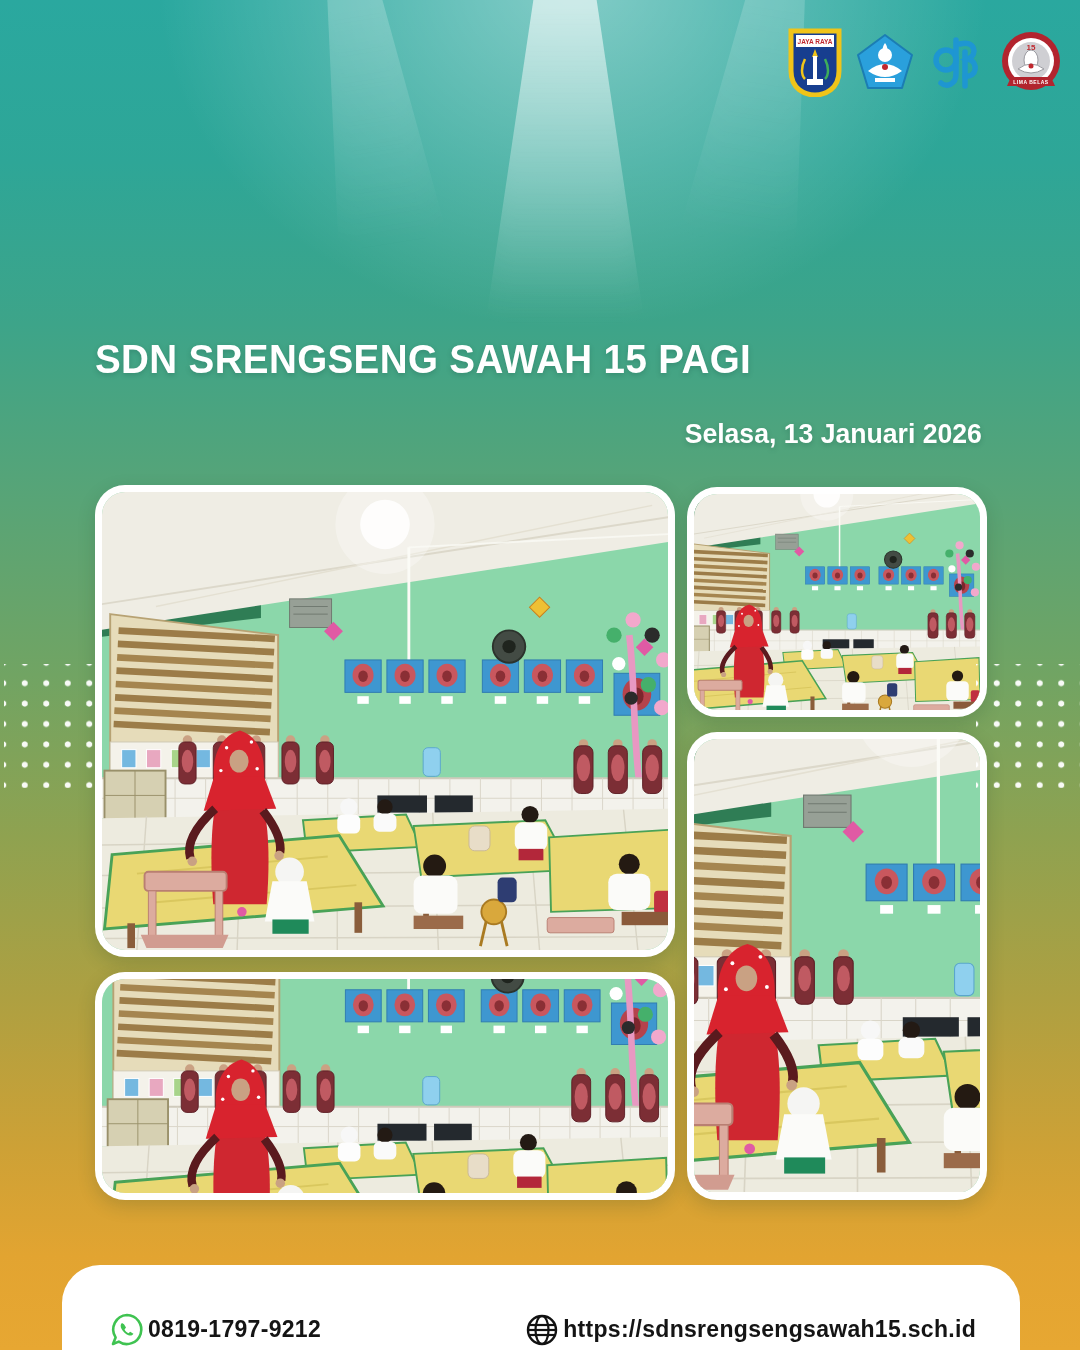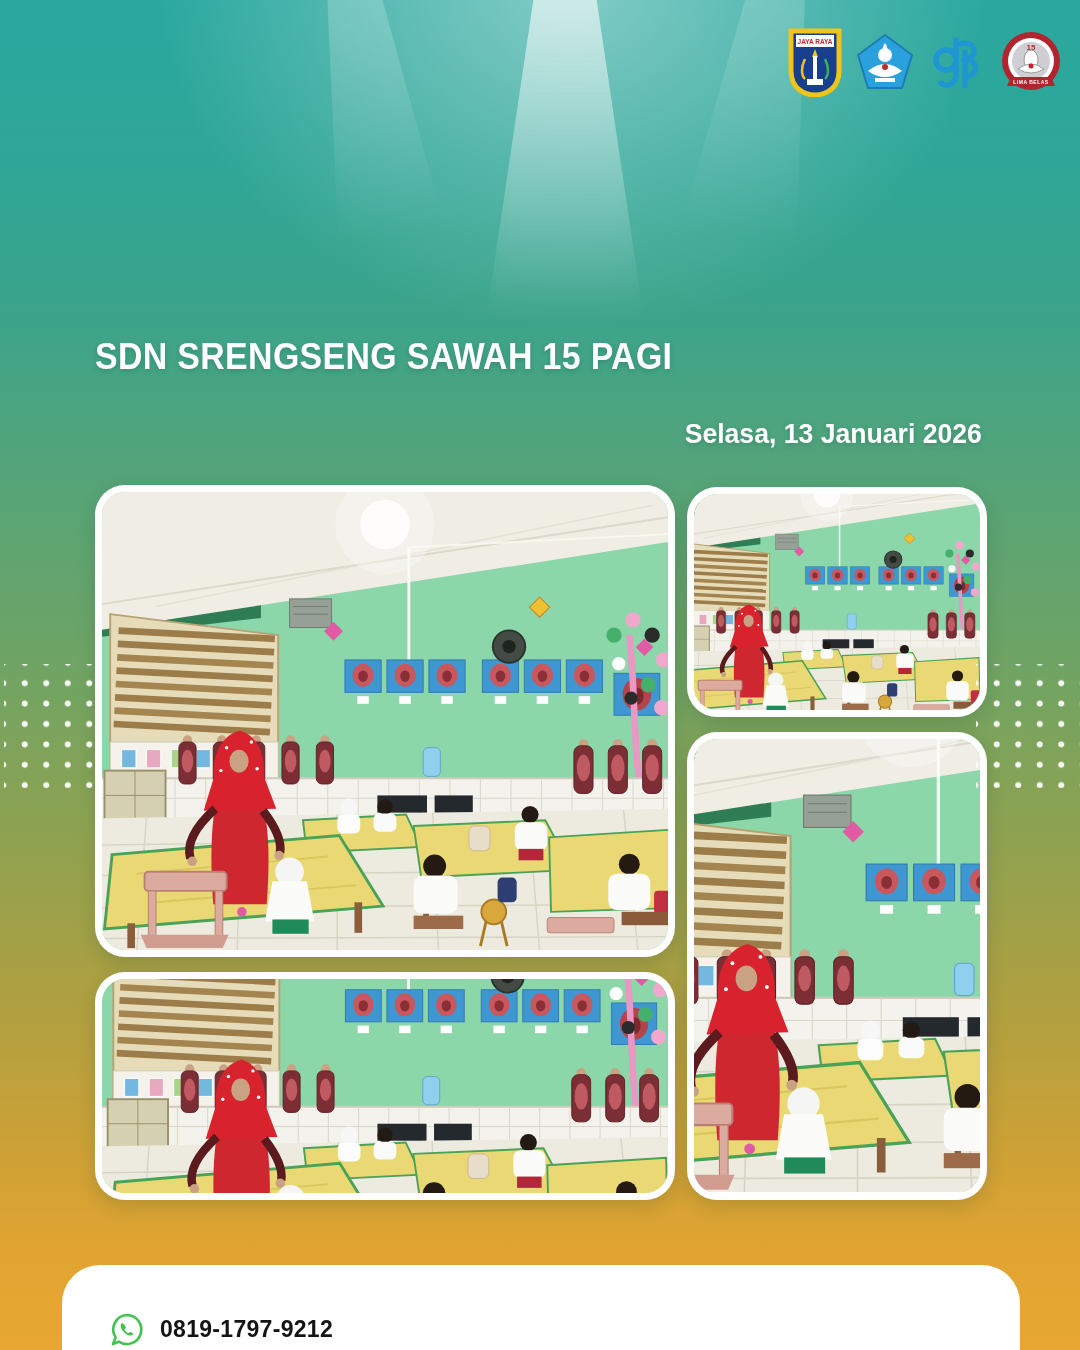--- a/index.html
+++ b/index.html
@@ -28,21 +28,21 @@
   
   .logos{position:absolute;top:27px;right:18px;display:flex;align-items:center;gap:13px;}
   .logos svg{display:block;}
 
   
   .title{position:absolute;left:95px;top:104px;margin:0;color:#fff;
     font-size:57px;font-weight:bold;line-height:67px;letter-spacing:.5px;
     text-shadow:0 3px 8px rgba(20,70,60,.28);}
   .title .line{display:inline-block;transform:scaleX(.94);transform-origin:left center;white-space:nowrap;}
   .subtitle{position:absolute;left:95px;top:336px;margin:0;color:#fff;
-    font-size:36px;font-weight:bold;letter-spacing:.4px;
+    font-size:41px;font-weight:bold;letter-spacing:.4px;
     text-shadow:0 2px 6px rgba(20,70,60,.25);}
   .subtitle .line{display:inline-block;transform:scaleX(.94);transform-origin:left center;white-space:nowrap;}
   .date{position:absolute;right:98px;top:418px;color:#fff;font-size:28px;font-weight:bold;
     text-shadow:0 2px 5px rgba(20,70,60,.25);transform:scaleX(.95);transform-origin:right center;}
 
   
   .photo{position:absolute;background:#fff;border-radius:30px;padding:7px;
     box-shadow:0 6px 18px rgba(30,60,40,.18);}
   .photo svg{display:block;width:100%;height:100%;border-radius:23px;}
   .photo1{left:95px;top:485px;width:566px;height:458px;}
@@ -54,21 +54,21 @@
   .dots{position:absolute;pointer-events:none;
     background-image:radial-gradient(circle, rgba(255,255,255,.95) 2.6px, rgba(255,255,255,0) 3.4px);
     background-size:21.5px 20.4px;background-position:10px 9px;}
   .dots-left{left:4px;top:664px;width:92px;height:124px;}
   .dots-right{left:976px;top:664px;width:104px;height:124px;}
 
   
   .footer{position:absolute;left:62px;right:60px;top:1265px;bottom:0;background:#fff;
     border-radius:38px 38px 0 0;display:flex;align-items:center;justify-content:space-between;
     padding:0 44px;box-sizing:border-box;}
-  .contact{display:flex;align-items:center;gap:12px;margin-top:44px;}
+  .contact{display:flex;align-items:center;margin-top:44px;}
   .contact svg{display:block;}
   .contact .label{font-size:23px;font-weight:bold;color:#141414;letter-spacing:.3px;white-space:nowrap;}
 </style>
 </head>
 <body>
 
 <svg width="0" height="0" style="position:absolute" aria-hidden="true">
   <defs>
     <g id="classroom">
       <rect x="0" y="0" width="600" height="480" fill="#8bd7aa"></rect>
@@ -384,14 +384,24 @@
   <div class="dots dots-right"></div>
 
   <div class="footer">
     <div class="contact">
       <svg width="42" height="42" viewBox="0 0 42 42">
         <path d="M21,6 a14.5,14.5 0 1,1 -8.2,26.6 L7,35 l2.6,-6.6 A14.5,14.5 0 0,1 21,6 Z" fill="none" stroke="#3fc351" stroke-width="2.6" stroke-linejoin="round"></path>
         <path d="M16,14 c-1.6,1.2 -1.8,3.4 -0.4,6 c1.6,3 4,5.2 6.8,6.2 c2.4,0.9 4.2,0.2 5,-1.4 l-3.2,-2 l-1.8,1.4 c-1.6,-0.8 -3,-2.2 -3.9,-3.8 l1.5,-1.8 l-2,-3.4 Z" fill="#3fc351"></path>
       </svg>
       <span class="label">0819-1797-9212</span>
     </div>
+    <div class="contact">
+      <svg width="42" height="42" viewBox="0 0 42 42">
+        <circle cx="21" cy="21" r="14" fill="none" stroke="#111" stroke-width="2.4"></circle>
+        <ellipse cx="21" cy="21" rx="6.5" ry="14" fill="none" stroke="#111" stroke-width="2.2"></ellipse>
+        <line x1="8" y1="16" x2="34" y2="16" stroke="#111" stroke-width="2.2"></line>
+        <line x1="7" y1="21" x2="35" y2="21" stroke="#111" stroke-width="2.2"></line>
+        <line x1="8" y1="26" x2="34" y2="26" stroke="#111" stroke-width="2.2"></line>
+      </svg>
+      <span class="label">https://sdnsrengsengsawah15.sch.id</span>
+    </div>
   </div>
 </div>
 
 </body></html>

